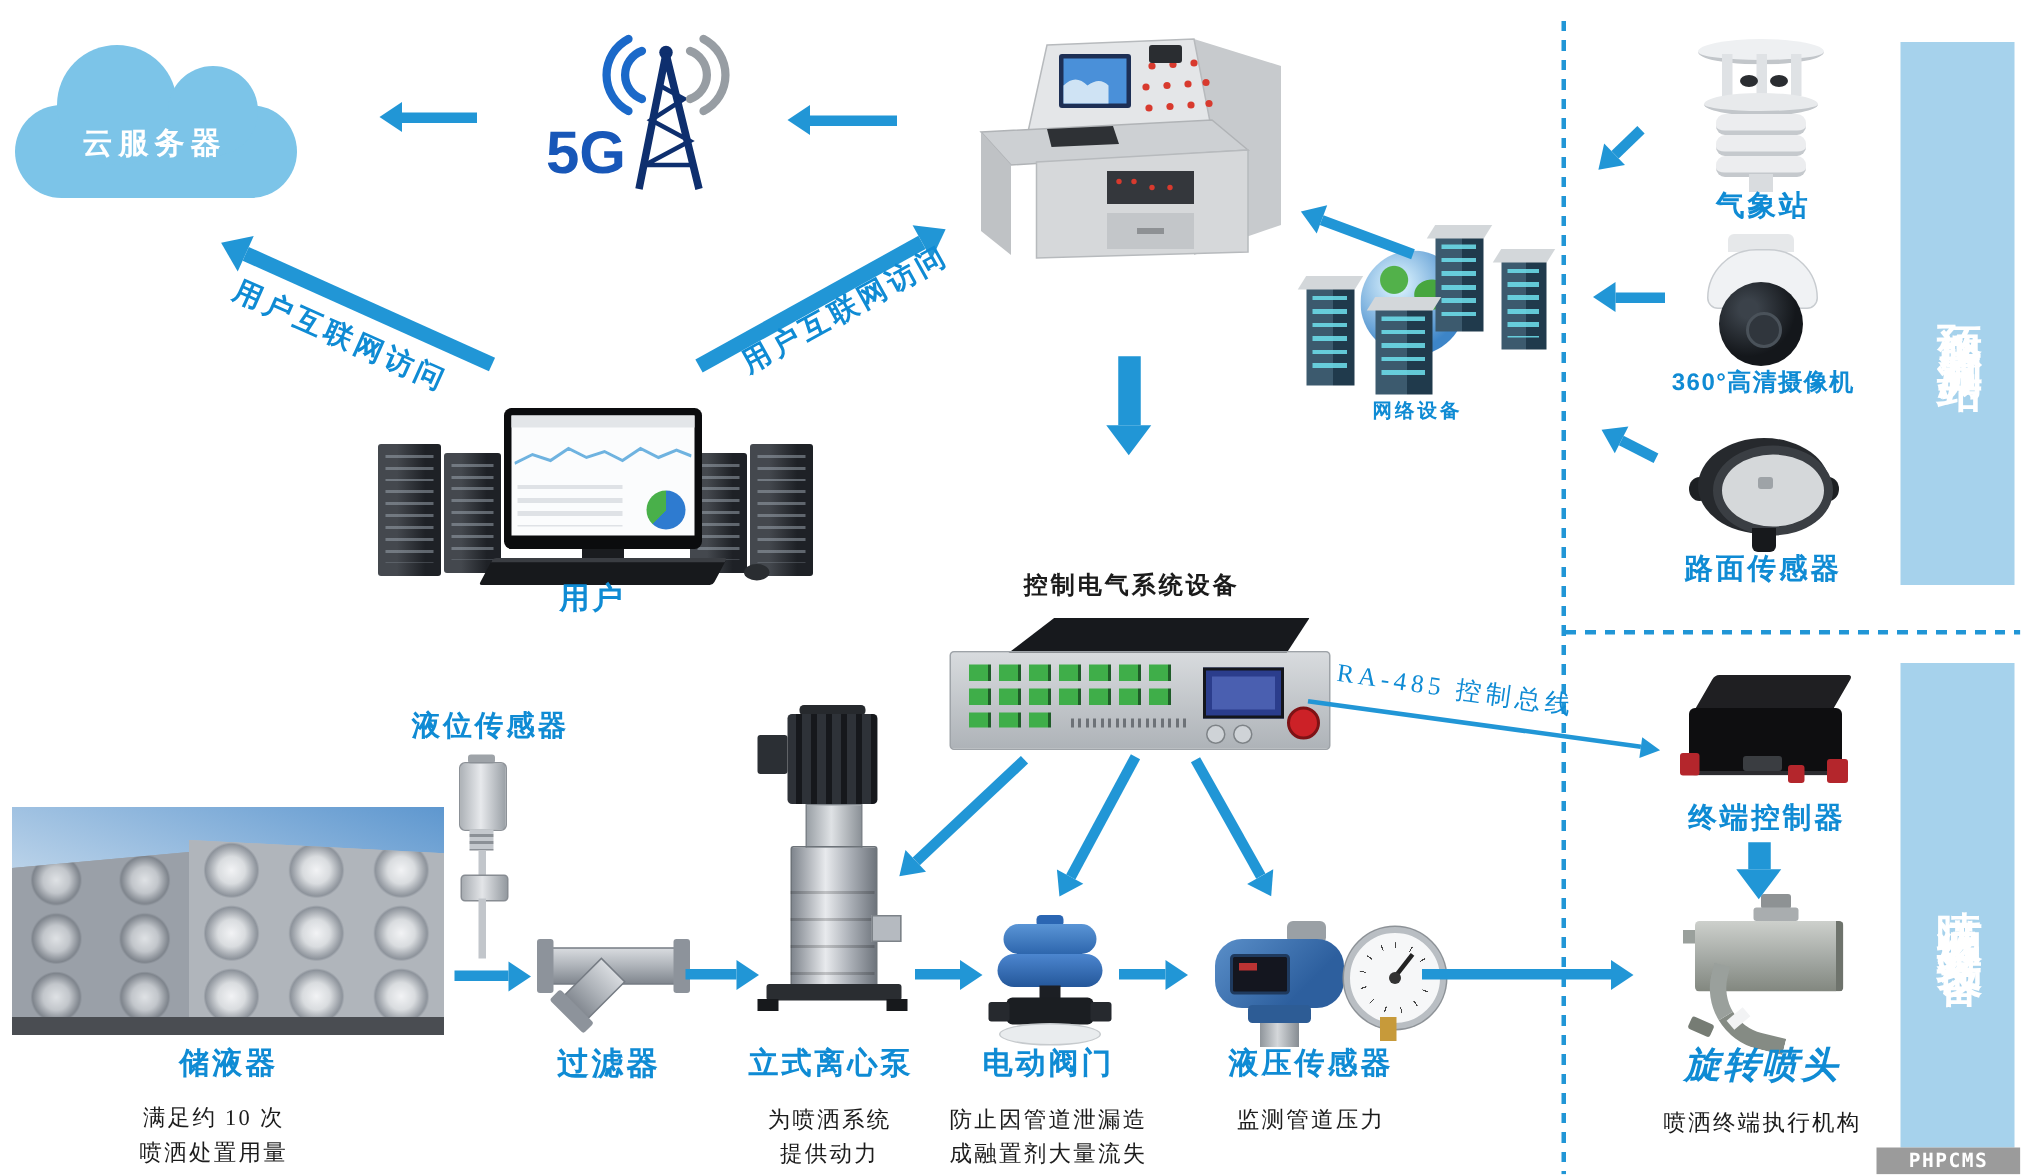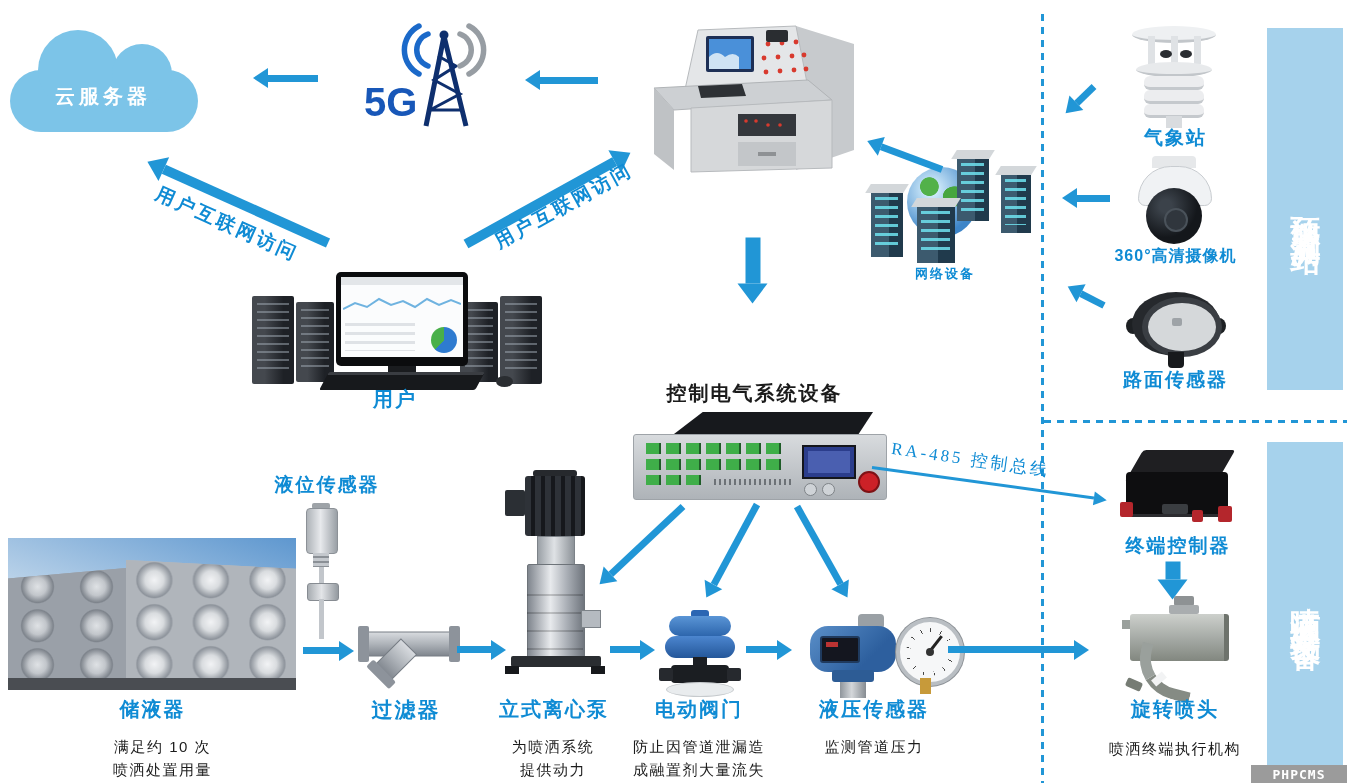--- a/index.html
+++ b/index.html
@@ -138,21 +138,21 @@
       </div>
     </div>
     <div class="p" style="left:136px;top:98px;width:28px;height:8px;background:#1a1c1f;"></div>
     <div class="p" style="left:118px;top:106px;width:64px;height:5px;background:#2a2d31;border-radius:2px;"></div>
     <div class="p" style="left:72px;top:104px;width:156px;height:15px;background:#17191c;border-radius:2px;transform:skewX(-28deg);
          border-top:3px solid #3a3d42;"></div>
     <div class="p" style="left:244px;top:108px;width:17px;height:11px;background:#2a2d31;border-radius:50%;"></div>
   </div>
   <div class="lbl" style="left:335px;top:387px;width:120px;font-size:20px;">用户</div>
 
-  <div class="p" style="left:662px;top:380px;width:185px;text-align:center;font-size:20px;font-weight:bold;
+  <div class="p" style="left:662px;top:380px;width:185px;text-align:center;font-size:16px;font-weight:bold;
        color:#1b1b1b;letter-spacing:2px;">控制电气系统设备</div>
 
   <div class="dev" style="left:633px;top:410px;width:252px;height:96px;">
     <div class="p" style="left:16px;top:2px;width:224px;height:24px;background:#17191d;
          clip-path:polygon(10% 100%,24% 0,100% 0,93% 100%);"></div>
     <div class="p" style="left:0px;top:24px;width:252px;height:64px;border:1px solid #9ea3a8;border-radius:3px;
          background:linear-gradient(180deg,#d8dbde,#bfc3c7 60%,#aeb3b8);">
       <div class="p" style="left:12px;top:8px;width:140px;height:11px;
            background:repeating-linear-gradient(90deg,#3fae49 0 13px,#1f5c28 13px 15px,transparent 15px 20px);"></div>
       <div class="p" style="left:12px;top:24px;width:140px;height:11px;
@@ -225,37 +225,37 @@
     <div class="p" style="left:52px;top:0;width:20px;height:10px;background:#8e9294;border-radius:2px;"></div>
     <div class="p" style="left:47px;top:9px;width:30px;height:9px;background:#a9adaf;border-radius:2px;"></div>
     <div class="p" style="left:0px;top:24px;width:10px;height:9px;background:#9aa09c;"></div>
     <div class="p" style="left:8px;top:18px;width:94px;height:47px;border-radius:3px;
          background:linear-gradient(180deg,#cdd0cc,#9fa49f 60%,#82877f);border-right:5px solid #6e736c;"></div>
     <div class="p" style="left:14px;top:52px;width:48px;height:38px;border-bottom-left-radius:42px;
          border-left:11px solid #9aa09c;border-bottom:11px solid #858b84;transform:rotate(14deg);"></div>
     <div class="p" style="left:33px;top:76px;width:8px;height:14px;background:#f2f3f4;transform:rotate(50deg);"></div>
     <div class="p" style="left:4px;top:84px;width:16px;height:9px;background:#767c74;transform:rotate(24deg);border-radius:2px;"></div>
   </div>
-  <div class="lbl" style="left:1110px;top:697px;width:130px;font-size:20px;">旋转喷头</div>
+  <div class="lbl" style="left:1110px;top:697px;width:130px;font-size:24px;font-style:italic;">旋转喷头</div>
   <div class="desc" style="left:1090px;top:737px;width:170px;">喷洒终端执行机构</div>
 
   <div class="dev" style="left:8px;top:538px;width:288px;height:152px;">
     <div class="p" style="left:0;top:0;width:100%;height:100%;background:linear-gradient(200deg,#5e97cf,#cfe0ef 70%);"></div>
     <div class="p" style="left:0px;top:30px;width:118px;height:118px;
          background-color:#9aa0a8;
          background-image:radial-gradient(circle 22px at 50% 48%,#dfe2e5 0%,#c2c6cb 40%,#7e848c 72%,#9aa0a8 78%);
          background-size:59px 39px;clip-path:polygon(0 9%,100% 0,100% 100%,0 100%);"></div>
     <div class="p" style="left:118px;top:22px;width:170px;height:126px;
          background-color:#b4b9bf;
          background-image:radial-gradient(circle 24px at 50% 48%,#f2f3f5 0%,#d9dcdf 38%,#8d939b 72%,#b0b5bb 78%);
          background-size:56.6px 42px;clip-path:polygon(0 0,100% 7%,100% 100%,0 100%);"></div>
     <div class="p" style="left:0;top:140px;width:288px;height:12px;background:#4a4d52;"></div>
   </div>
   <div class="lbl" style="left:90px;top:697px;width:125px;font-size:20px;">储液器</div>
-  <div class="desc" style="left:85px;top:735px;width:155px;">
+  <div class="desc" style="left:65px;top:735px;width:155px;font-family:Liberation Serif, serif;">
     <div>满足约 10 次</div>
     <div>喷洒处置用量</div>
   </div>
 
   <div class="lbl" style="left:262px;top:474px;width:130px;font-size:19px;">液位传感器</div>
   <div class="dev" style="left:300px;top:503px;width:44px;height:140px;">
     <div class="p" style="left:12px;top:0;width:18px;height:6px;background:#9ea3a8;border-radius:2px;"></div>
     <div class="p" style="left:6px;top:5px;width:30px;height:44px;border-radius:4px;
          background:linear-gradient(90deg,#aeb3b8,#e7e9ec 45%,#9aa0a6);border:1px solid #8c9197;"></div>
     <div class="p" style="left:13px;top:50px;width:16px;height:14px;

